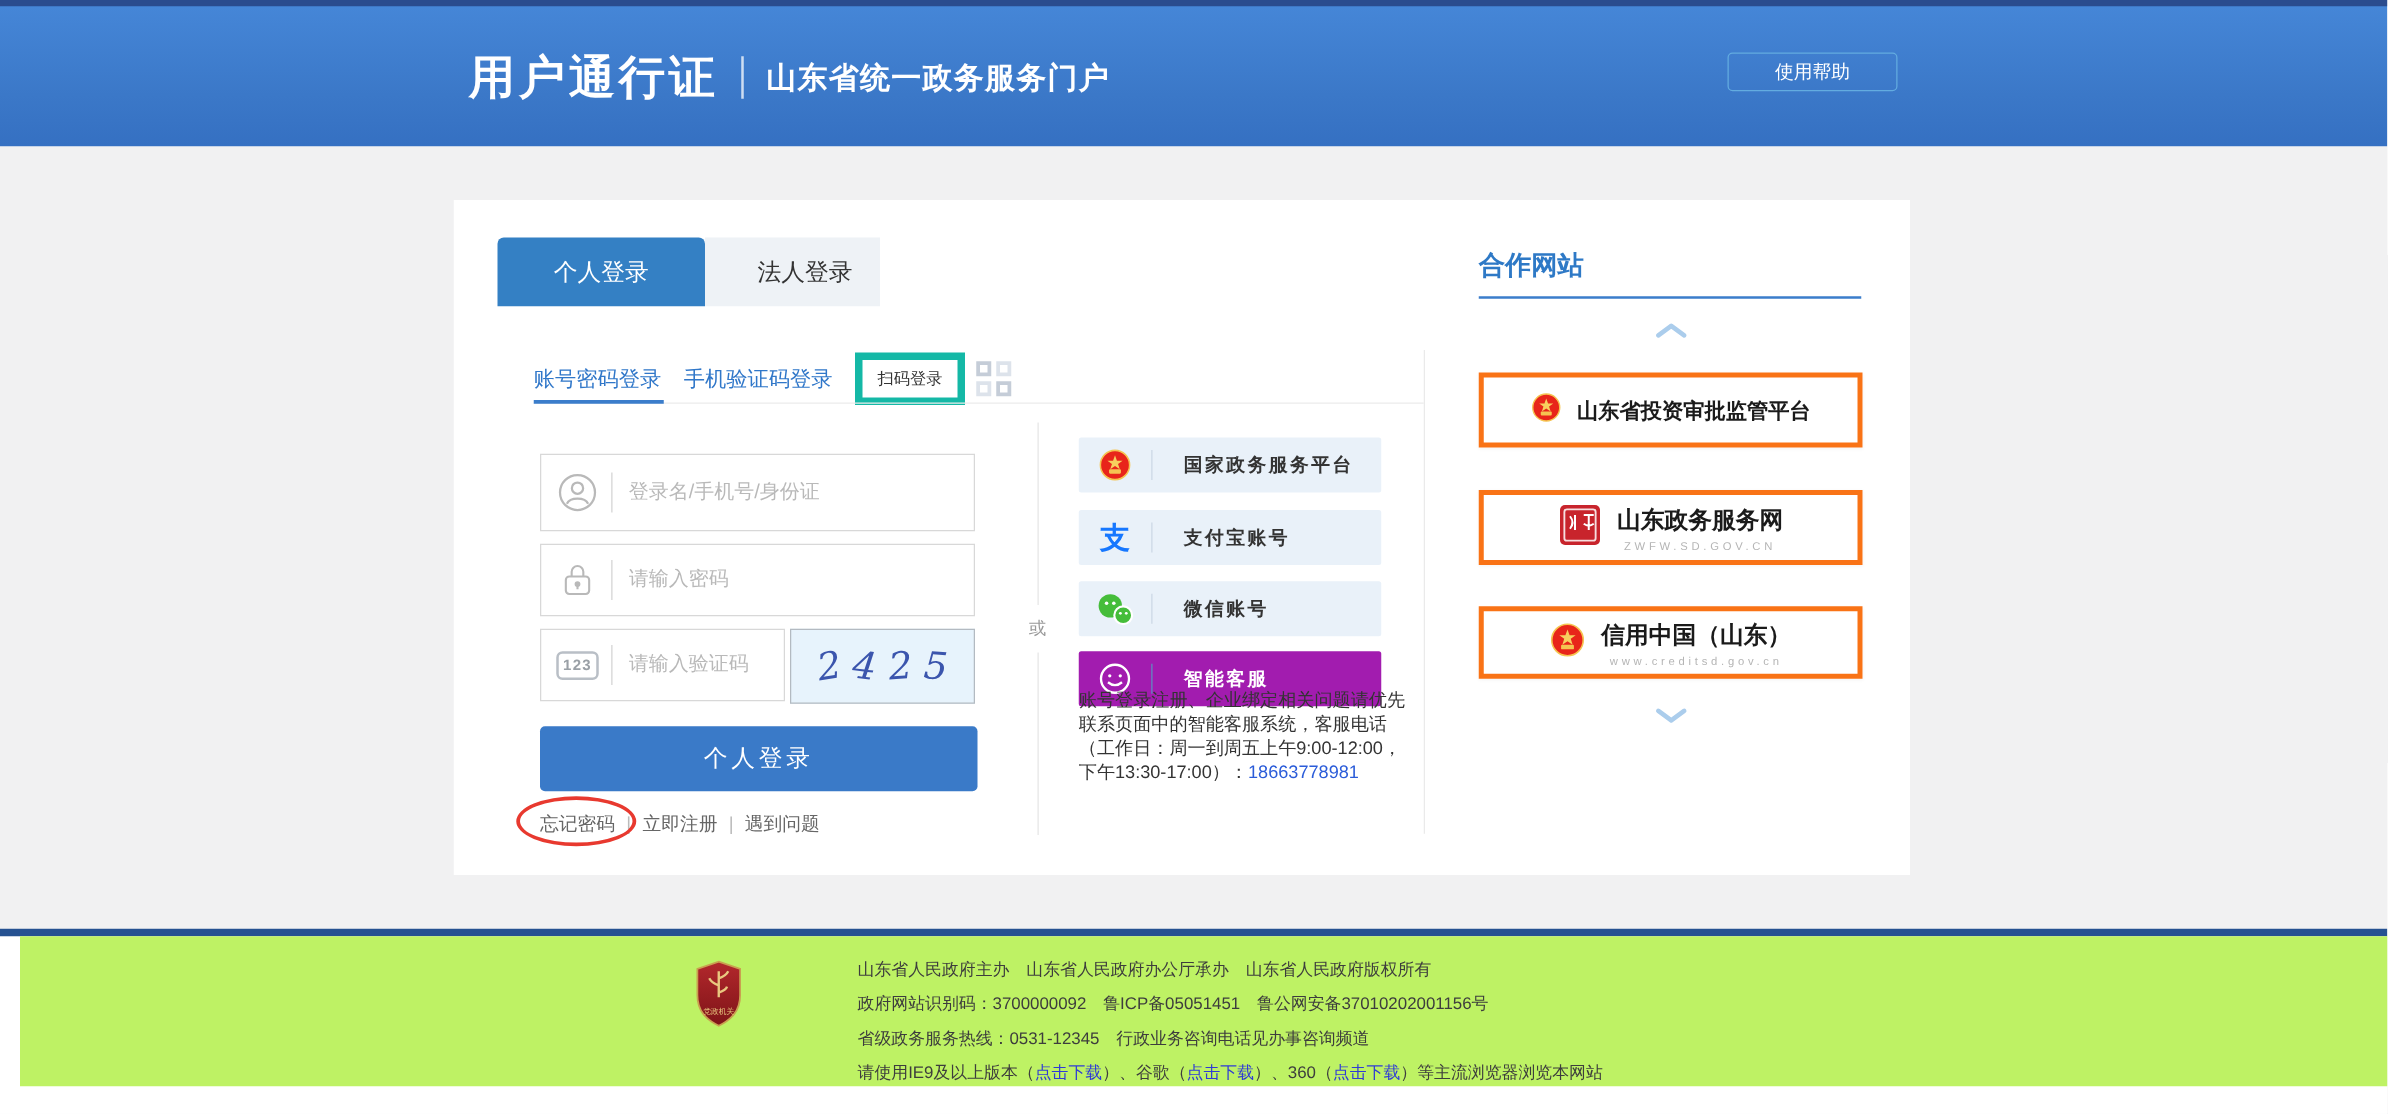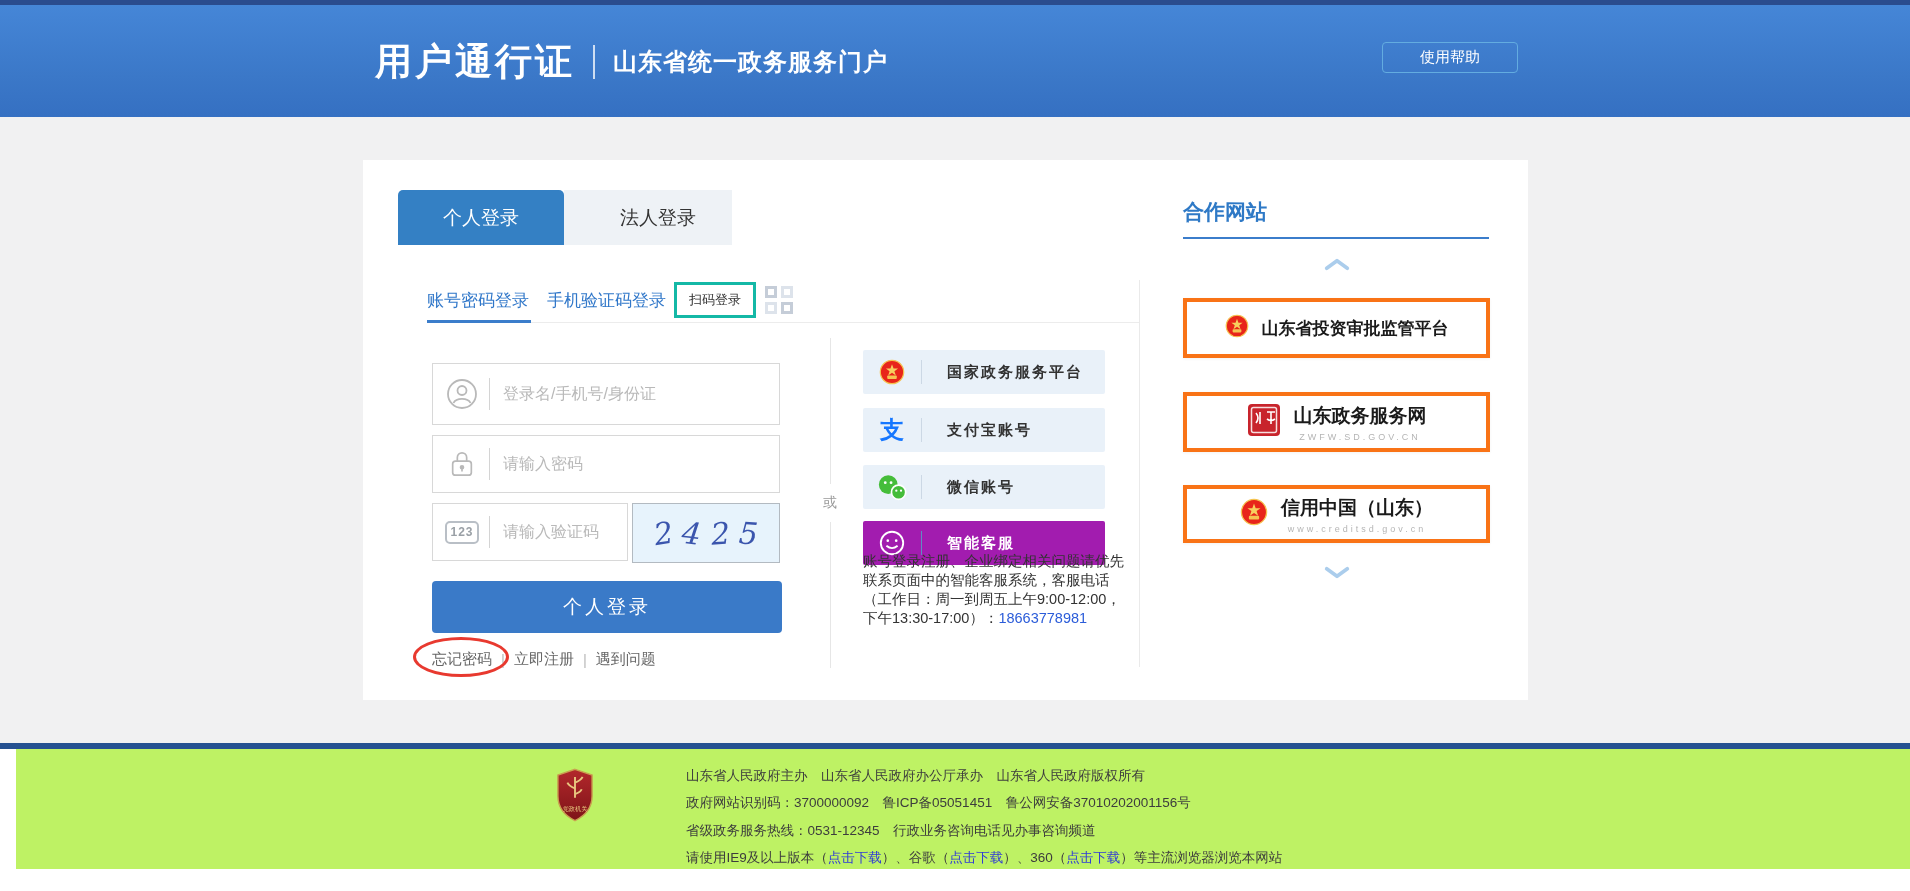--- a/index.html
+++ b/index.html
@@ -20,26 +20,26 @@
               font-size:15px; display:flex; align-items:center; justify-content:center; cursor:pointer; }
 
   .main-bg { position:absolute; top:117px; left:0; width:100%; height:626px; background:#f1f1f2; }
 
   
   .card { position:absolute; left:363px; top:160px; width:1165px; height:540px; background:#fff; z-index:2; }
 
   .tab { position:absolute; top:30px; height:55px; width:166px; display:flex; align-items:center;
          justify-content:center; font-size:19px; cursor:pointer; }
   .tab-active { left:35px; background:#3480c4; color:#fff; border-radius:5px 5px 0 0; }
-  .tab-inactive { left:201px; width:168px; background:#eef2f6; color:#333;padding-left:20px; }
+  .tab-inactive { left:201px; width:140px; background:#eef2f6; color:#333;padding-left:20px; }
 
   .methods { position:absolute; left:64px; top:122px; display:flex; align-items:center; }
   .m-link { font-size:17px; color:#3077c9; cursor:pointer; }
   .m-link.second { margin-left:18px; }
-  .scan-box { margin-left:8px; border:3px solid #14b8a6; background:#fff; font-size:13px; color:#333;
+  .scan-box { margin-left:18px; border:6px solid #14b8a6; background:#fff; font-size:13px; color:#333;
               padding:6px 12px; cursor:pointer; }
   .qr-icon { margin-left:8px; cursor:pointer; line-height:0; }
   .m-underline { position:absolute; left:64px; top:160px; width:104px; height:3px; background:#3b7dcb; z-index:2; }
   .m-divider { position:absolute; left:64px; top:162px; width:712px; height:1px; background:#ececec; }
 
   .field { position:absolute; left:69px; width:348px; border:1px solid #d8d8d8; background:#fff;
            display:flex; align-items:center; }
   .f1 { top:203px; height:62px; }
   .f2 { top:275px; height:58px; }
   .f3 { top:343px; height:58px; width:196px; }

